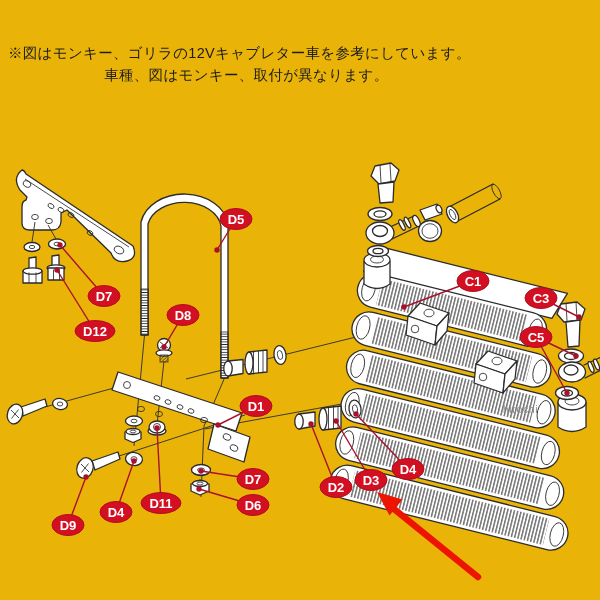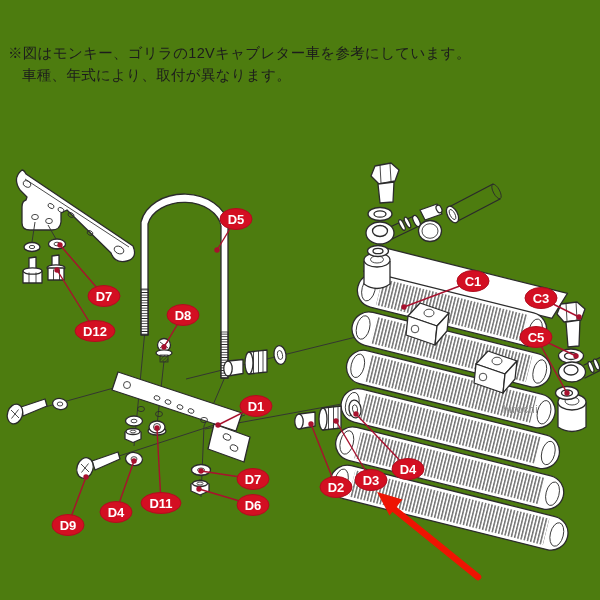--- a/index.html
+++ b/index.html
@@ -1,38 +1,38 @@
 <!DOCTYPE html>
 <html><head>
 <meta charset="utf-8">
 <style>
   html,body{margin:0;padding:0;background:#fff;}
-  .stage{position:relative;width:600px;height:600px;background:#4d7c0f;overflow:hidden;
-         font-family:"Liberation Sans",sans-serif;}
+  .stage{position:relative;width:600px;height:600px;background:#eab308;overflow:hidden;
+         font-family:"Liberation Sans",sans-serif;text-align:center;}
   .note{position:absolute;left:8px;top:42px;font-size:14.5px;line-height:22px;
         color:#1c1c1c;font-weight:500;letter-spacing:.3px;}
   .note .l2{padding-left:14px;}
   svg.canvas{position:absolute;left:0;top:0;}
   .fw{fill:#fff;stroke:#2b2b2b;stroke-width:1.3;stroke-linejoin:round;}
   .ln{fill:none;stroke:#2b2b2b;stroke-width:1.3;stroke-linecap:round;stroke-linejoin:round;}
   .tn{fill:none;stroke:#2b2b2b;stroke-width:.85;}
   .axis{fill:none;stroke:#333;stroke-width:.95;}
   .wm{fill:#8e8e8e;font-size:10.5px;letter-spacing:.6px;}
   .lbl-text{font-weight:bold;font-size:13px;font-family:"Liberation Sans",sans-serif;}
   .arrow-shaft{stroke:#ee1402;stroke-width:6.5;stroke-linecap:round;}
   .arrow-head{fill:#ee1402;}
 </style>
 </head>
 <body>
 
 <div class="stage">
 
   <div class="note">
     <div class="l1">※図はモンキー、ゴリラの12Vキャブレター車を参考にしています。</div>
-    <div class="l2">車種、年式により、取付が異なります。</div>
+    <div class="l2">車種、図はモンキー、取付が異なります。</div>
   </div>
 
   <svg class="canvas" width="600" height="600" viewBox="0 0 600 600">
     <defs>
       <pattern id="pThread" width="6" height="2.6" patternUnits="userSpaceOnUse">
         <path d="M0 1.3 H6" stroke="#2b2b2b" stroke-width="0.9"></path>
       </pattern>
       <pattern id="pHatch" width="3.4" height="3.4" patternUnits="userSpaceOnUse">
         <path d="M0 3.4 L3.4 0" stroke="#2b2b2b" stroke-width="0.8"></path>
       </pattern>

